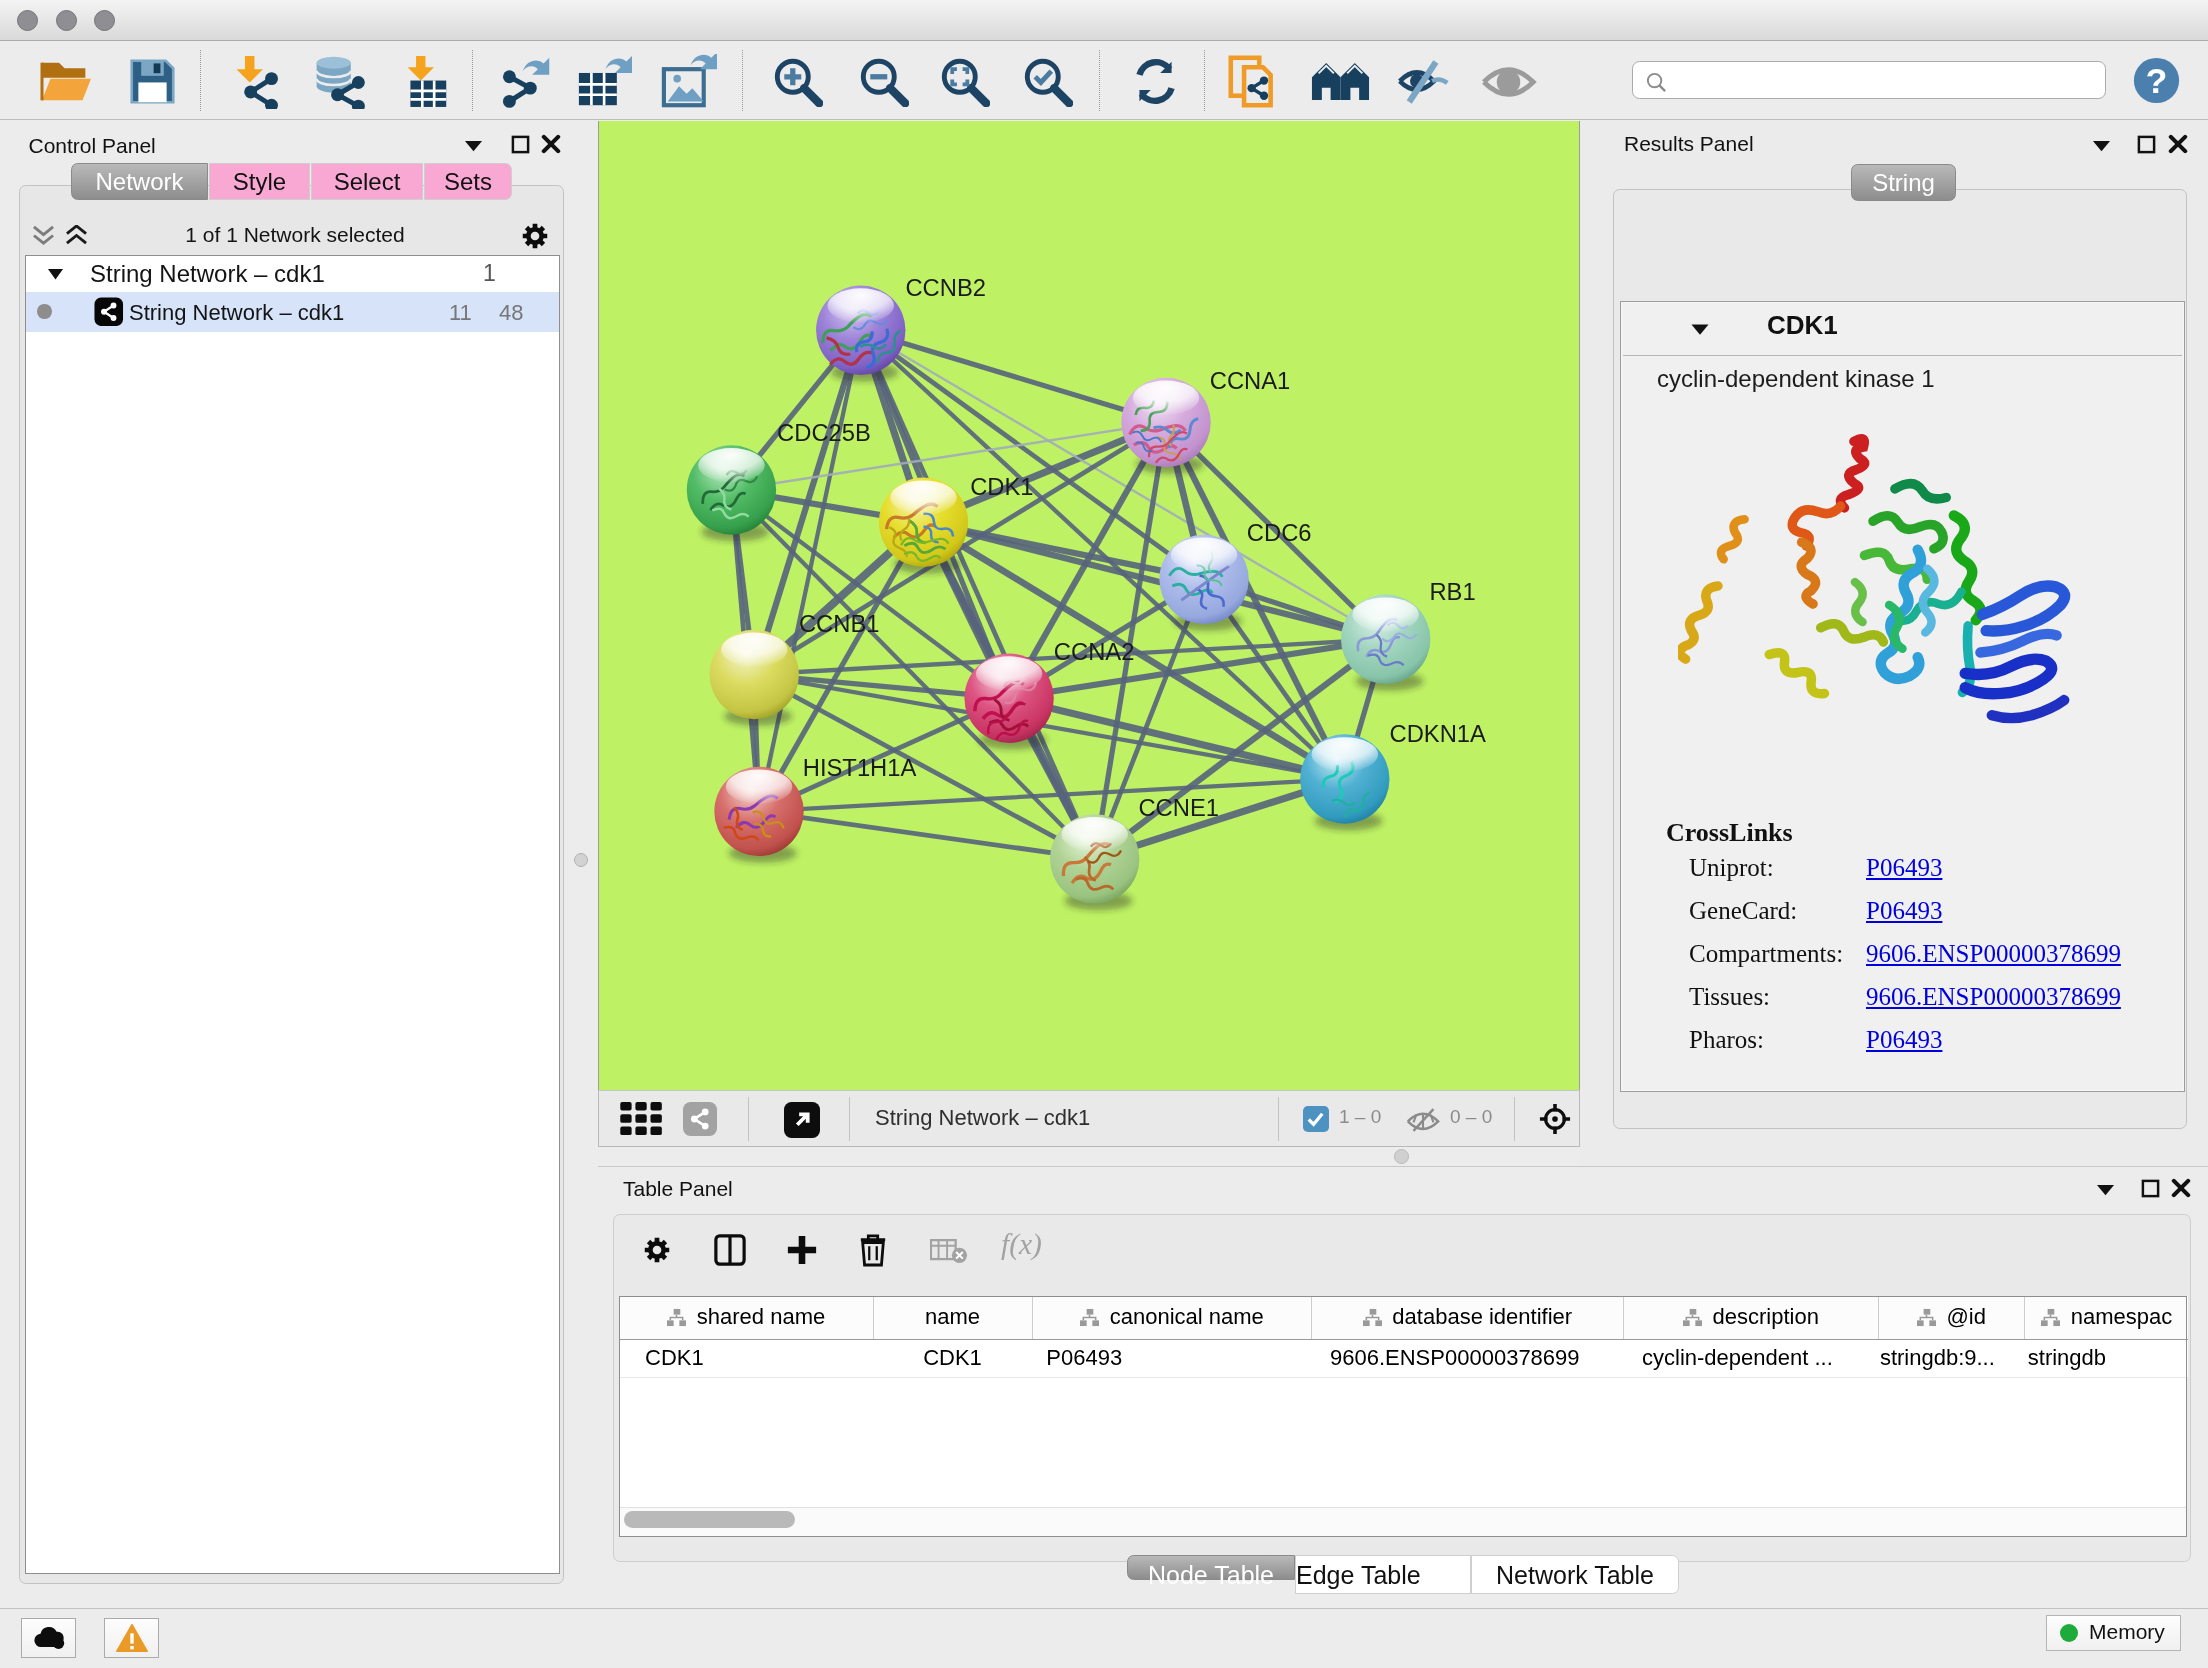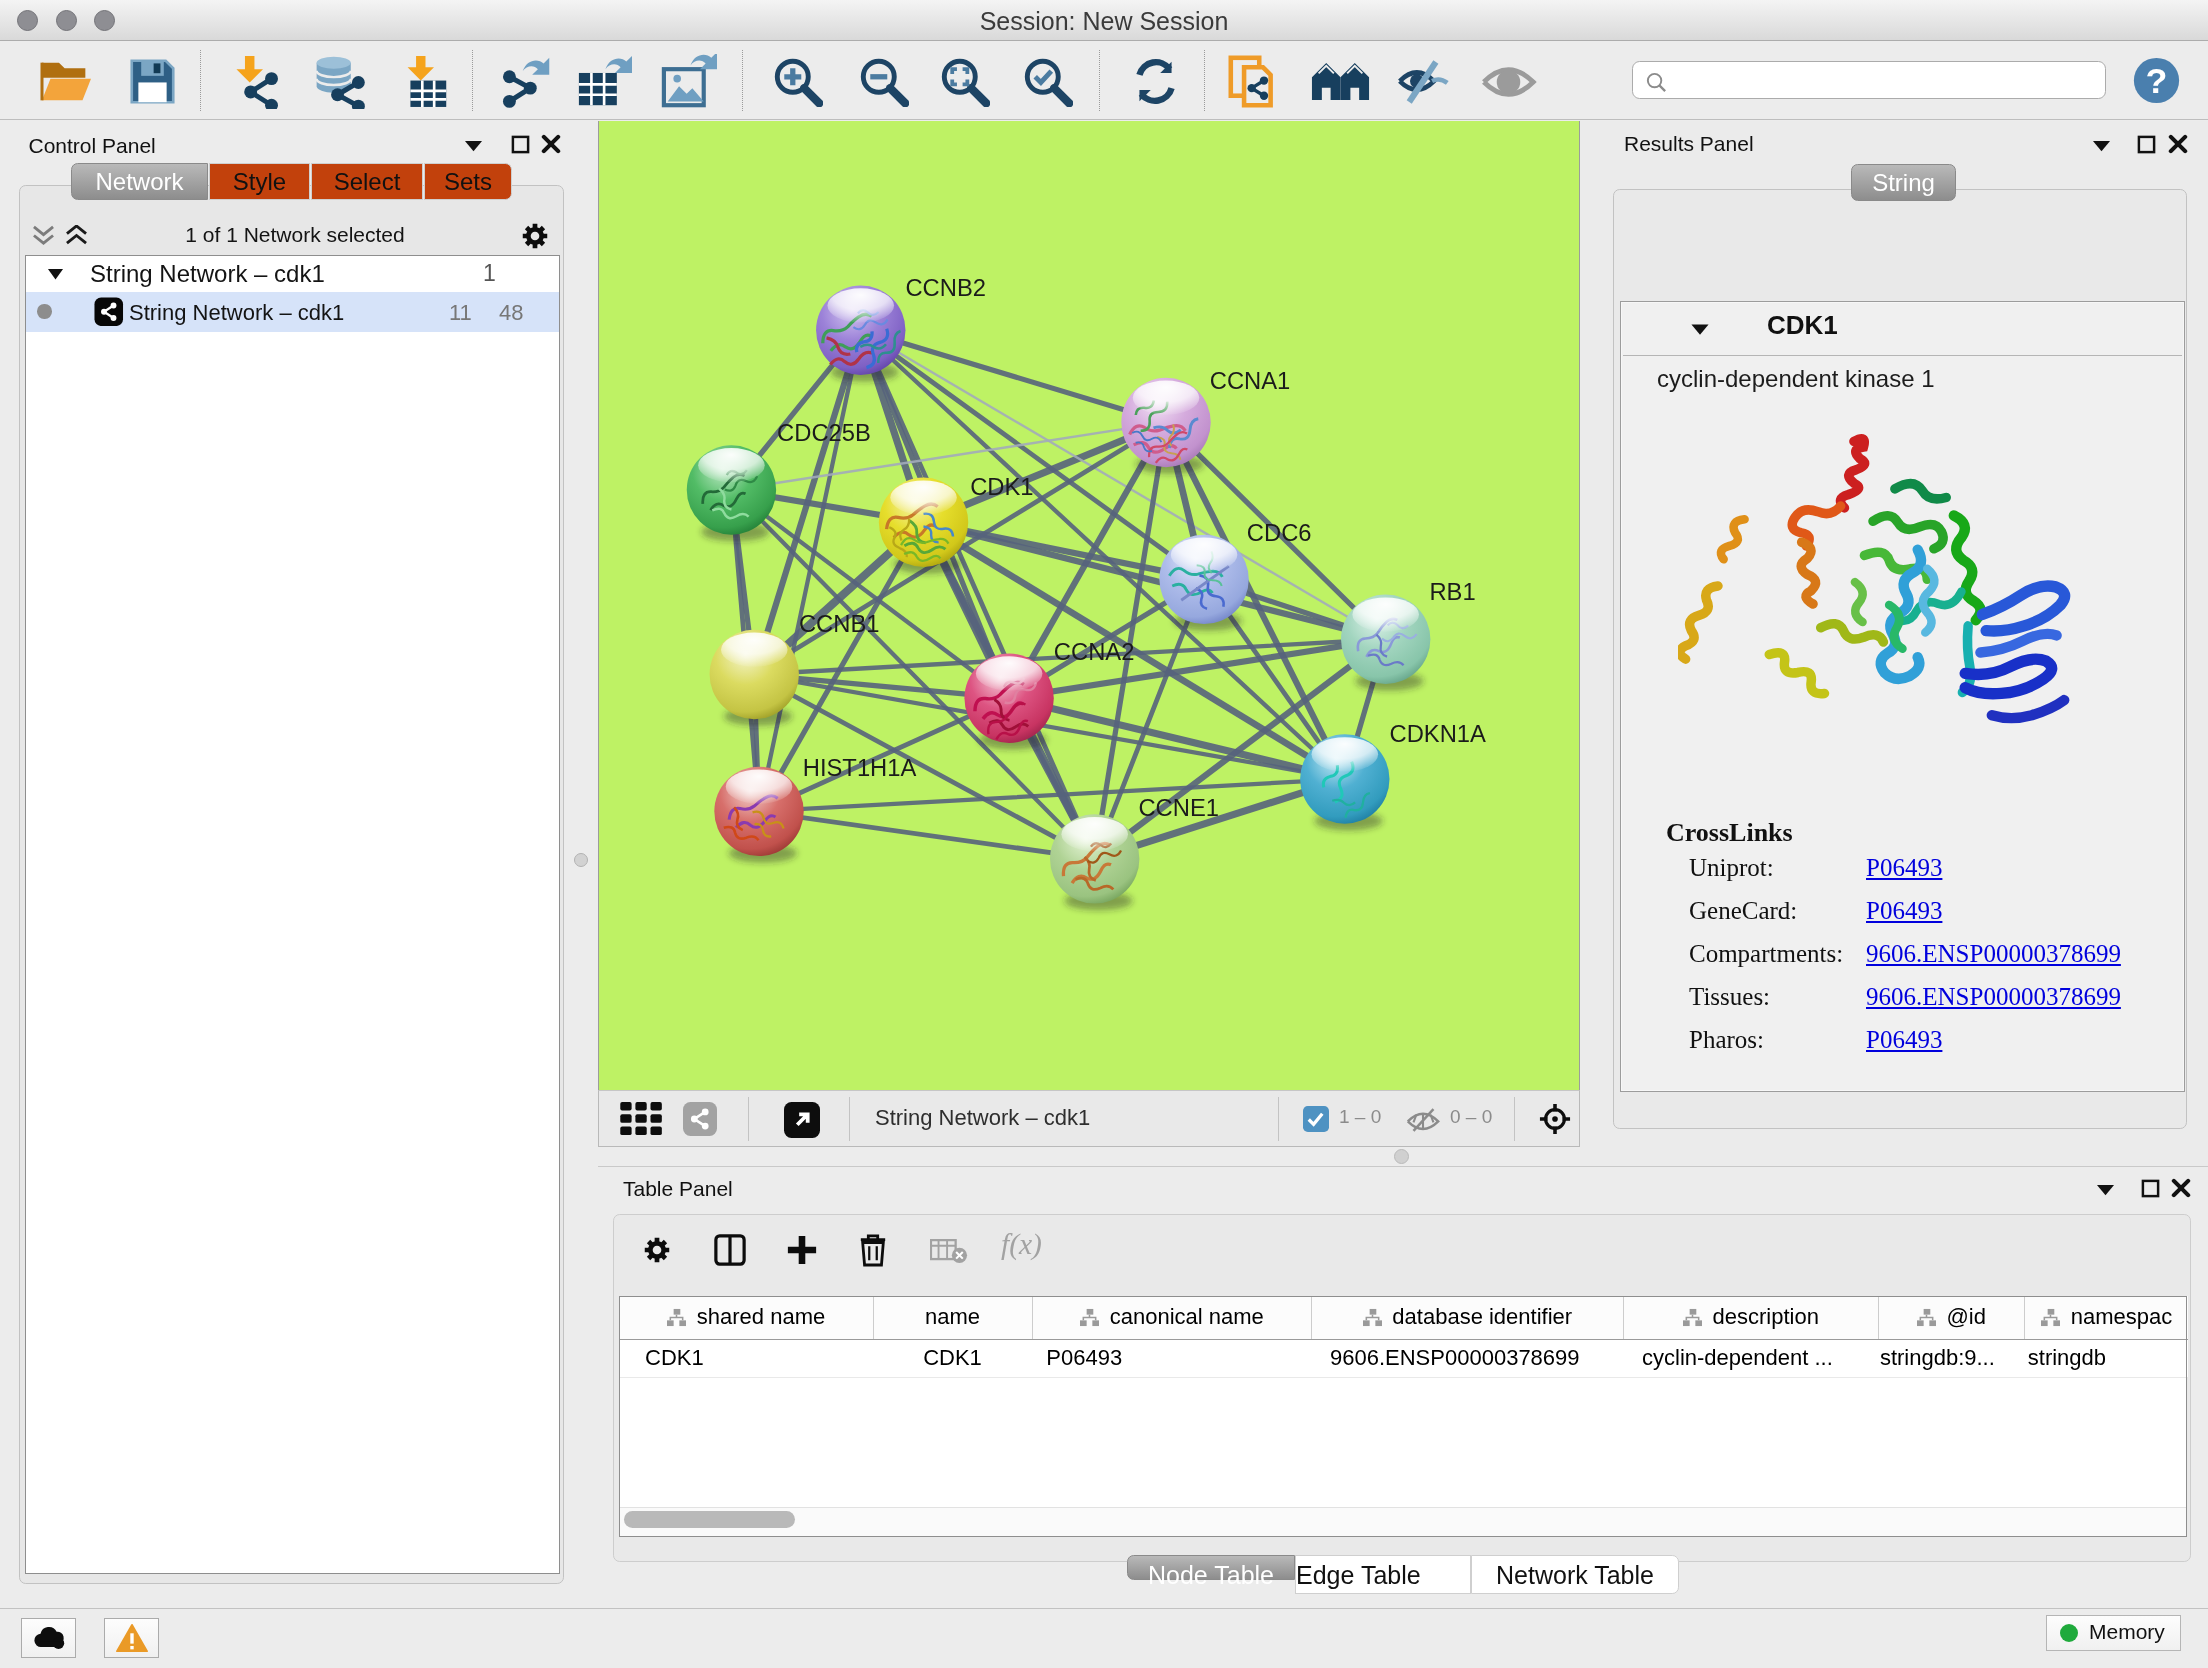--- a/index.html
+++ b/index.html
@@ -5,21 +5,21 @@
 .abs{position:absolute;}
 svg{display:block;}
 #titlebar{position:absolute;left:0;top:0;width:2208px;height:41px;background:linear-gradient(#f4f4f4,#d9d9d9);border-bottom:1px solid #acacac;}
 .tl{position:absolute;top:9.5px;width:21px;height:21px;border-radius:50%;background:#8e8e93;border:1px solid #737378;}
 #wtitle{position:absolute;top:6.7px;left:0;width:2208px;text-align:center;font-size:25px;color:#3b3b3b;}
 #toolbar{position:absolute;left:0;top:42px;width:2208px;height:78px;background:#ececec;border-bottom:1px solid #bdbdbd;}
 .tsep{position:absolute;top:7.6px;height:61px;width:0;border-left:1.9px dotted #9a9a9a;}
 .ticon{position:absolute;top:14.3px;}
 #searchbox{position:absolute;left:1632px;top:19px;width:474px;height:38px;background:#fff;border:1px solid #ababab;border-radius:7.6px;}
 #cpanel-title,#rpanel-title,#tpanel-title{font-size:21px;color:#111;}
-.tabrow .tab{position:absolute;top:163px;height:37px;line-height:36px;text-align:center;font-size:24px;background:#c2410c;border:1px solid #cfcfcf;color:#111;}
+.tabrow .tab{position:absolute;top:163px;height:37px;line-height:36px;text-align:center;font-size:24px;background:#f9a8d4;border:1px solid #cfcfcf;color:#111;}
 .tab.sel{background:linear-gradient(#b9b9b9,#8d8d8d);color:#fff;border:1px solid #8a8a8a;}
 .roundpanel{position:absolute;background:#e7e7e7;border:1px solid #c2c2c2;border-radius:6.7px;}
 #tree{position:absolute;left:25px;top:255px;width:535px;height:1319px;background:#fff;border:1px solid #8e8e8e;}
 .trow{position:relative;width:100%;height:34px;font-size:22px;color:#141414;}
 #canvas{position:absolute;left:598px;top:121px;width:982px;height:969px;background:#bef264;border-left:1px solid #9c9c9c;border-right:1px solid #9c9c9c;}
 #canvasbar{position:absolute;left:598px;top:1090px;width:982px;height:57px;background:#e9e9e9;border:1px solid #b9b9b9;border-top:1px solid #c6c6c6;}
 .cbsep{position:absolute;top:5.7px;height:44px;border-left:1px solid #c3c3c3;}
 #rpanel{position:absolute;left:1580px;top:121px;width:629px;height:1045px;background:#ebebeb;}
 .btn{background:linear-gradient(#ffffff,#f2f2f2);border:1px solid #c6c6c6;border-radius:8.6px;font-size:23px;color:#111;text-align:center;}
 #tpanel{position:absolute;left:598px;top:1166px;width:1610px;height:442px;background:#ececec;border-top:1px solid #c9c9c9;}
@@ -29,21 +29,20 @@
 table.dt{border-collapse:collapse;table-layout:fixed;width:1568px;font-size:22px;}
 table.dt th{font-weight:normal;border-right:1px solid #cdcdcd;border-bottom:1px solid #9a9a9a;height:43px;background:#fcfcfc;padding:0;}
 table.dt td{height:38px;padding:0 5.7px;vertical-align:middle;}
 .hicon{display:inline-block;vertical-align:-2.9px;margin-right:9.5px;}
 </style></head>
 <body>
 <div id="titlebar">
   <div class="tl" style="left:17px;"></div>
   <div class="tl" style="left:56px;"></div>
   <div class="tl" style="left:94px;"></div>
-  <div id="wtitle">Session: New Session</div>
 </div>
 <div id="toolbar">
 <svg class="ticon" style="left:38px;top:15px;" width="57" height="49" viewBox="0 0 30 26">
  <path d="M2 3 h9 l3 3 h11 v5 H2 z" fill="#b06f10"></path>
  <path d="M2 23 L6.5 11.5 H28 L23.5 23 z" fill="#f3a43b"></path>
  <path d="M2 23 V3" stroke="#b06f10" stroke-width="1.6"></path>
 </svg>
 <svg class="ticon" style="left:128px;top:15px;" width="49" height="49" viewBox="0 0 26 26">
  <path d="M2 2 h18 l4 4 v18 H2 z" fill="#2e5f85"></path>
  <path d="M2 2 h18 l4 4 v18 H2 z" fill="none" stroke="#7ba6c4" stroke-width="1.4"></path>

